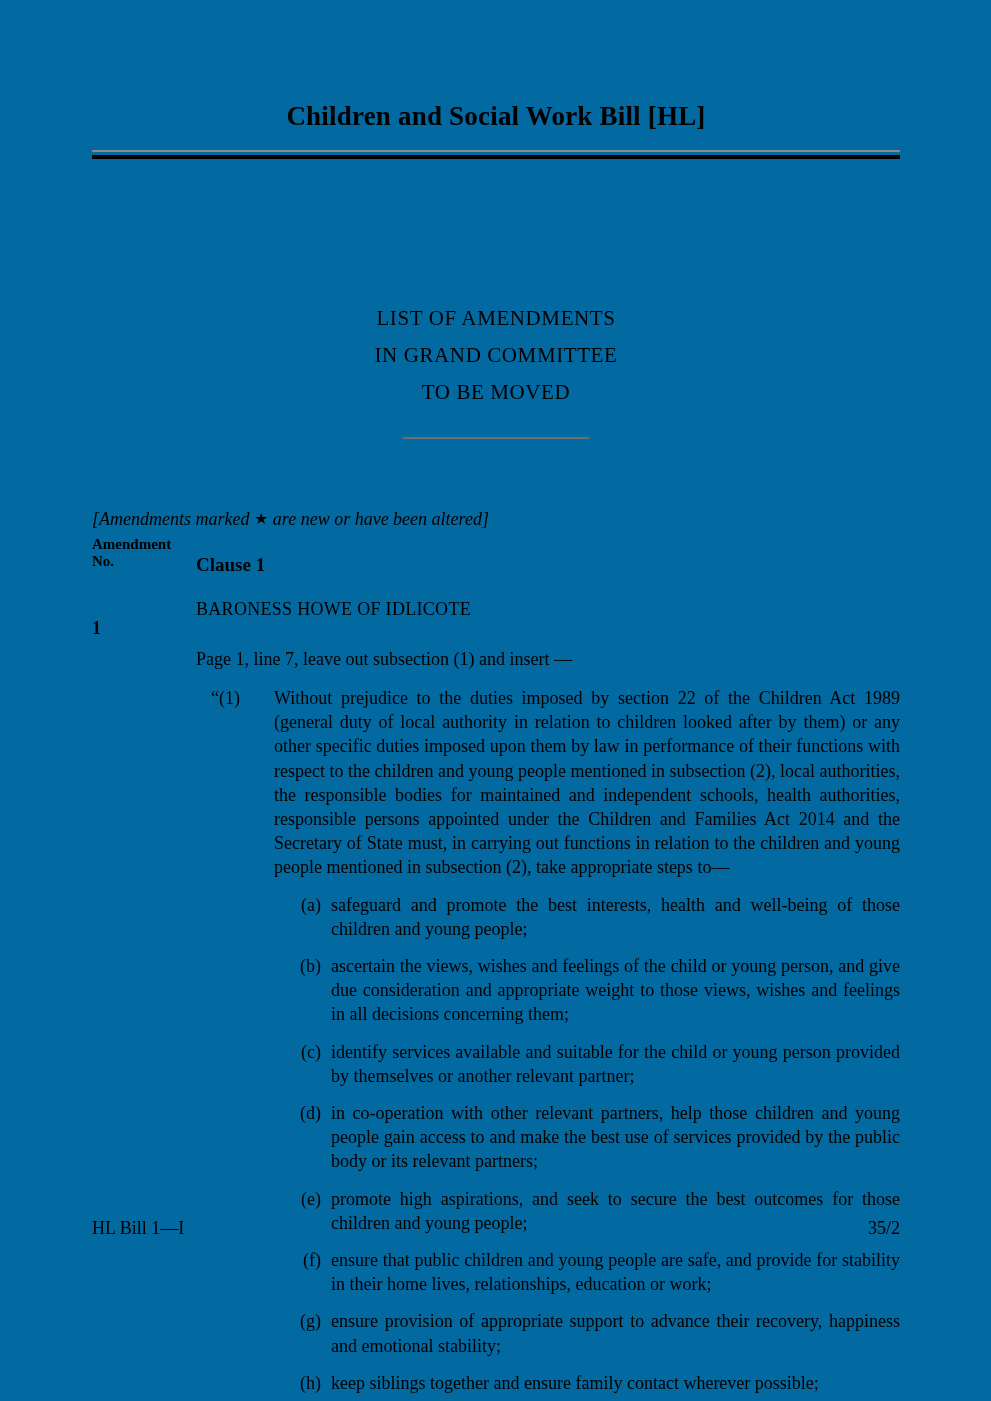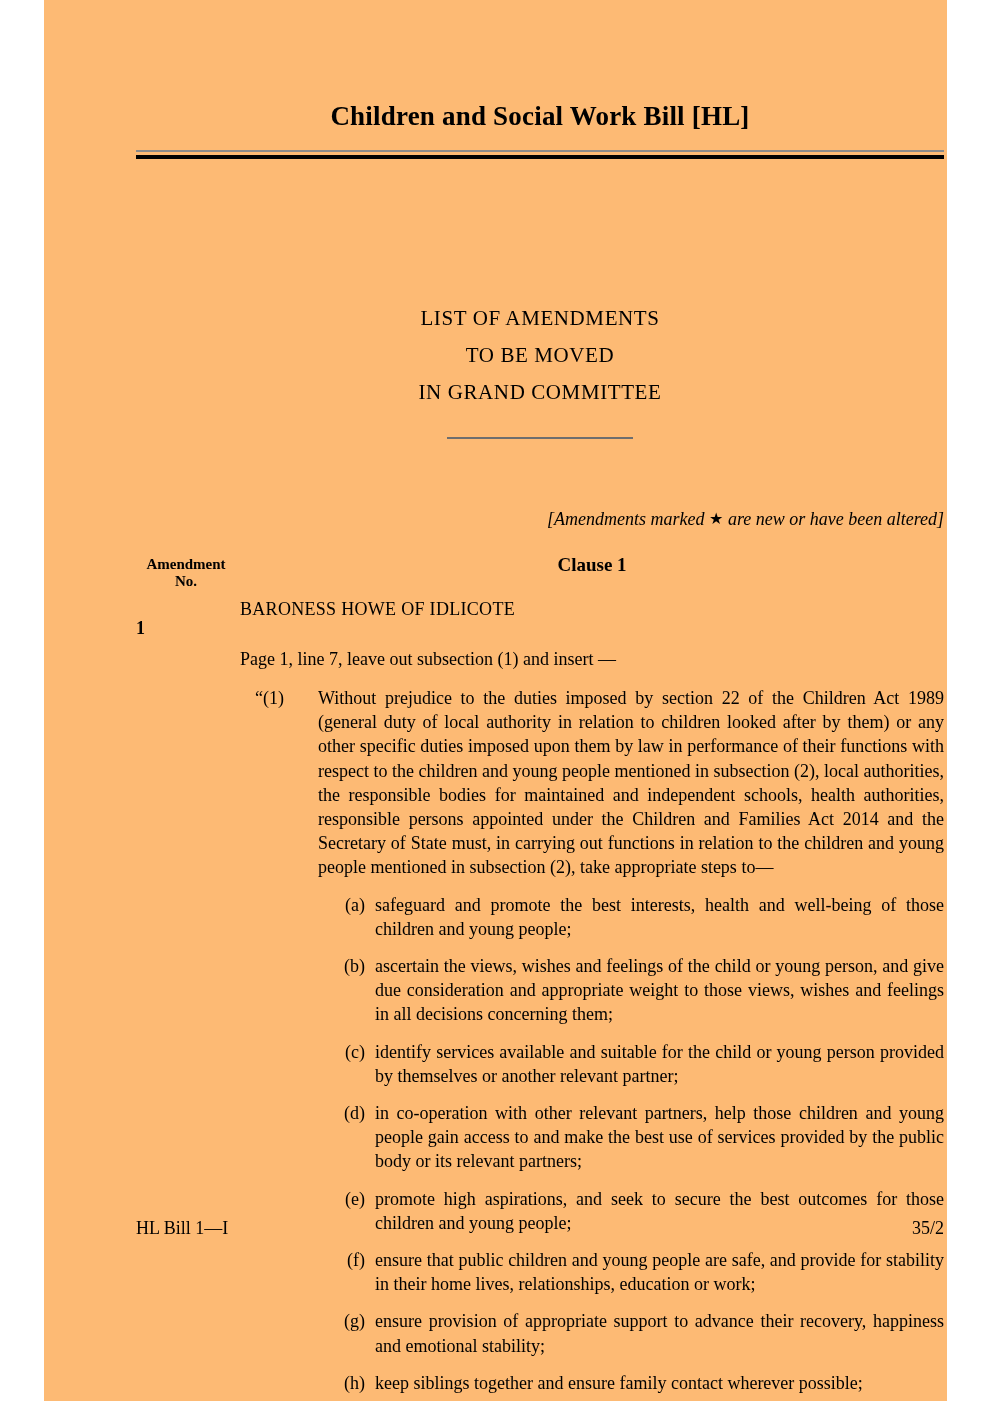--- a/index.html
+++ b/index.html
@@ -7,24 +7,24 @@
     padding: 0;
     background: #ffffff;
   }
   body {
     font-family: "Liberation Serif", "DejaVu Serif", serif;
     color: #000000;
     -webkit-font-smoothing: antialiased;
   }
   .page {
     position: relative;
-    width: 903px;
+    width: 991px;
     height: 1401px;
     margin: 0 auto;
-    background: #fdba74;
+    background: #0369a1;
     overflow: hidden;
   }
 
   
   .masthead {
     position: absolute;
     left: 92px;
     top: 100px;
     width: 808px;
   }
@@ -69,59 +69,58 @@
     height: 2px;
     background: #6e6e6e;
   }
 
   
   .note {
     position: absolute;
     left: 92px;
     top: 509px;
     width: 808px;
-    text-align: right;
+    text-align: left;
     font-style: italic;
     font-size: 18px;
   }
   .note .star {
     font-style: normal;
     font-size: 16px;
     vertical-align: 1px;
   }
 
   
   .margin-label {
     position: absolute;
     left: 92px;
-    top: 556px;
+    top: 536px;
     width: 100px;
     font-size: 15px;
     font-weight: bold;
     line-height: 17px;
-    text-align: center;
   }
   .amendment-number {
     position: absolute;
     left: 92px;
     top: 618px;
     font-size: 18px;
     font-weight: bold;
   }
 
   
   .body-col {
     position: absolute;
     left: 196px;
     top: 553px;
     width: 704px;
     font-size: 18px;
   }
   .clause-heading {
-    text-align: center;
+    text-align: left;
     font-weight: bold;
     font-size: 19px;
     line-height: 24px;
   }
   .sponsor {
     text-align: left;
     font-size: 18px;
     letter-spacing: 0.3px;
     margin-top: 20px;
     line-height: 24px;
@@ -191,22 +190,22 @@
 <div class="page">
 
   <div class="masthead">
     <div class="bill-title">Children and Social Work Bill [HL]</div>
     <div class="rule-thin"></div>
     <div class="rule-thick"></div>
   </div>
 
   <div class="heading-block">
     <div class="heading-line">LIST OF AMENDMENTS</div>
+    <div class="heading-line">IN GRAND COMMITTEE</div>
     <div class="heading-line">TO BE MOVED</div>
-    <div class="heading-line">IN GRAND COMMITTEE</div>
     <div class="divider-wrap">
       <div class="divider"></div>
     </div>
   </div>
 
   <div class="note">
     <span>[Amendments marked </span><span class="star">★</span><span> are new or have been altered]</span>
   </div>
 
   <div class="margin-label">

